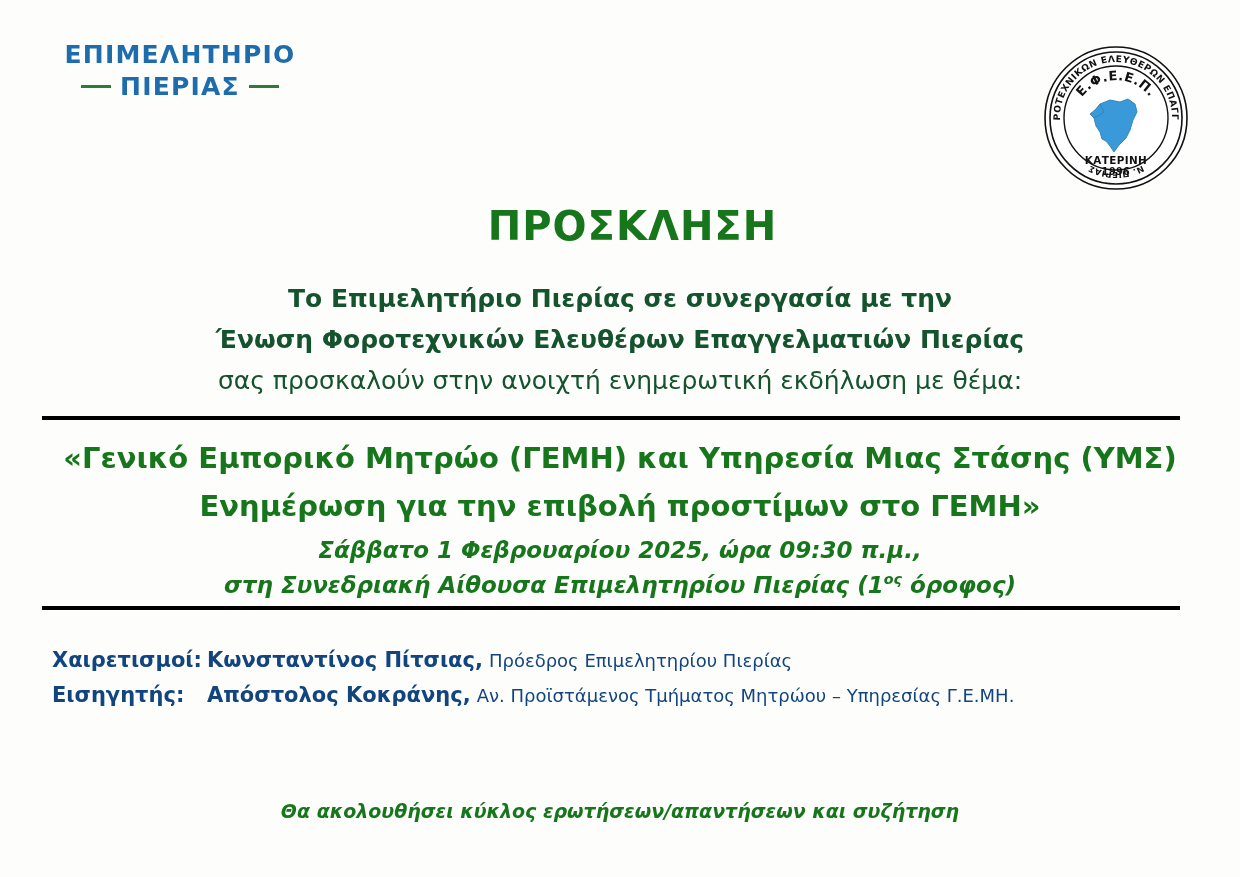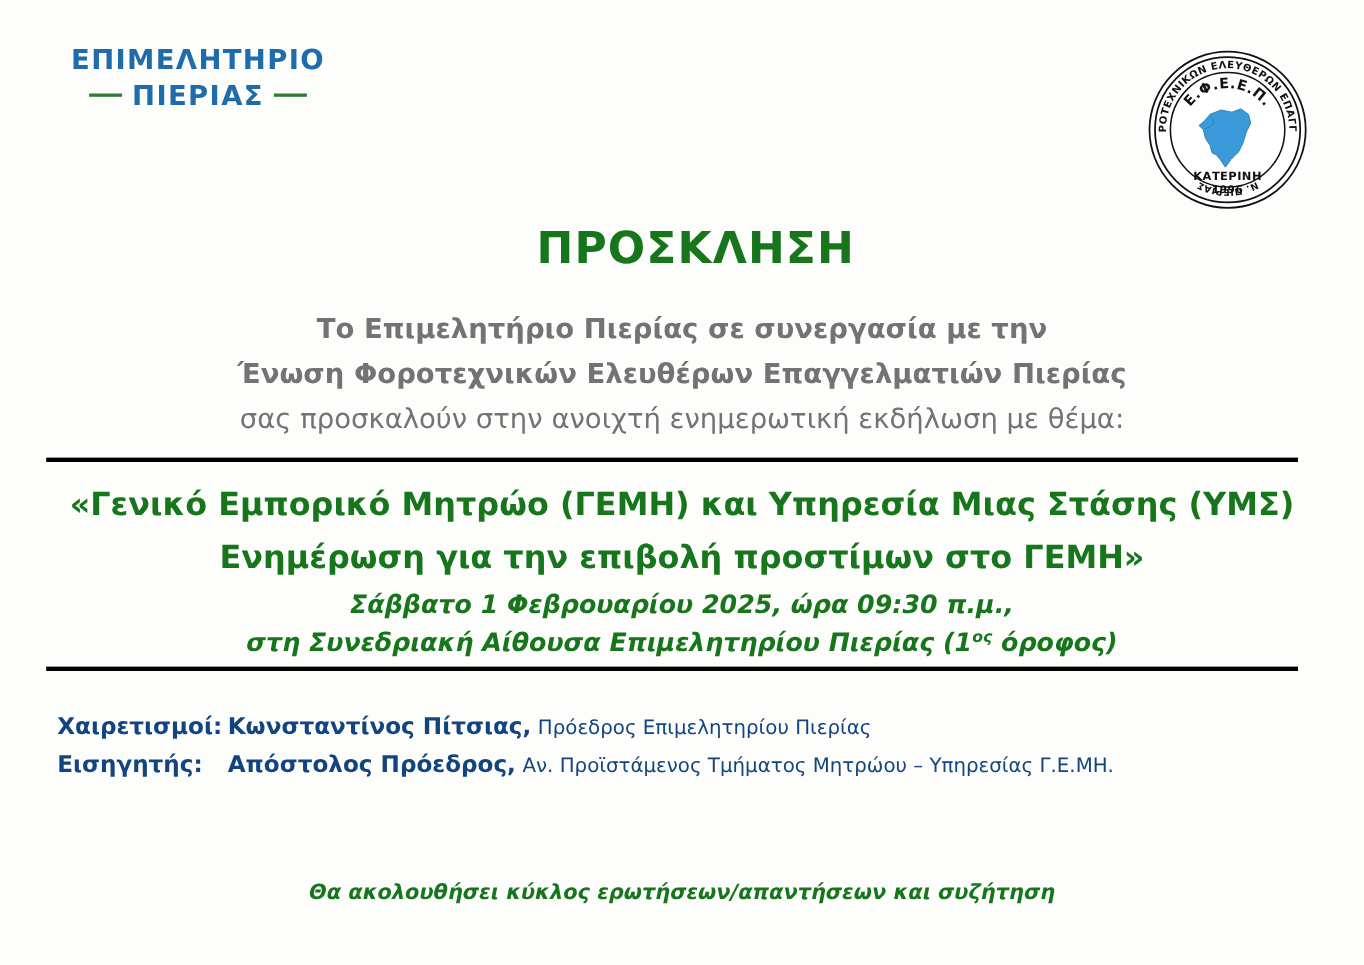--- a/index.html
+++ b/index.html
@@ -95,21 +95,21 @@
     font-size: 40px;
     letter-spacing: 1px;
     padding-left: 25px;
   }
 
   .intro {
     position: absolute;
     top: 278px;
     left: 0; right: 0;
     text-align: center;
-    color: #737373;
+    color: #14532d;
     font-size: 25px;
     line-height: 41px;
   }
   .intro .b { font-weight: bold; }
   .intro .n { font-weight: normal; }
 
   .rule {
     position: absolute;
     left: 42px;
     width: 1138px;
@@ -268,20 +268,20 @@
       <span class="people-label">Χαιρετισμοί:</span>
       <span>
         <span class="people-name">Κωνσταντίνος Πίτσιας,</span><span class="people-role">Πρόεδρος Επιμελητηρίου Πιερίας</span>
       </span>
     </div>
 
 
     <div class="people-row">
       <span class="people-label">Εισηγητής:</span>
       <span>
-        <span class="people-name">Απόστολος Πρόεδρος,</span><span class="people-role">Αν. Προϊστάμενος Τμήματος Μητρώου – Υπηρεσίας Γ.Ε.ΜΗ.</span>
+        <span class="people-name">Απόστολος Κοκράνης,</span><span class="people-role">Αν. Προϊστάμενος Τμήματος Μητρώου – Υπηρεσίας Γ.Ε.ΜΗ.</span>
       </span>
     </div>
   </div>
 
   <div class="closing">Θα ακολουθήσει κύκλος ερωτήσεων/απαντήσεων και συζήτηση</div>
 
 </div>
 
 </body></html>

